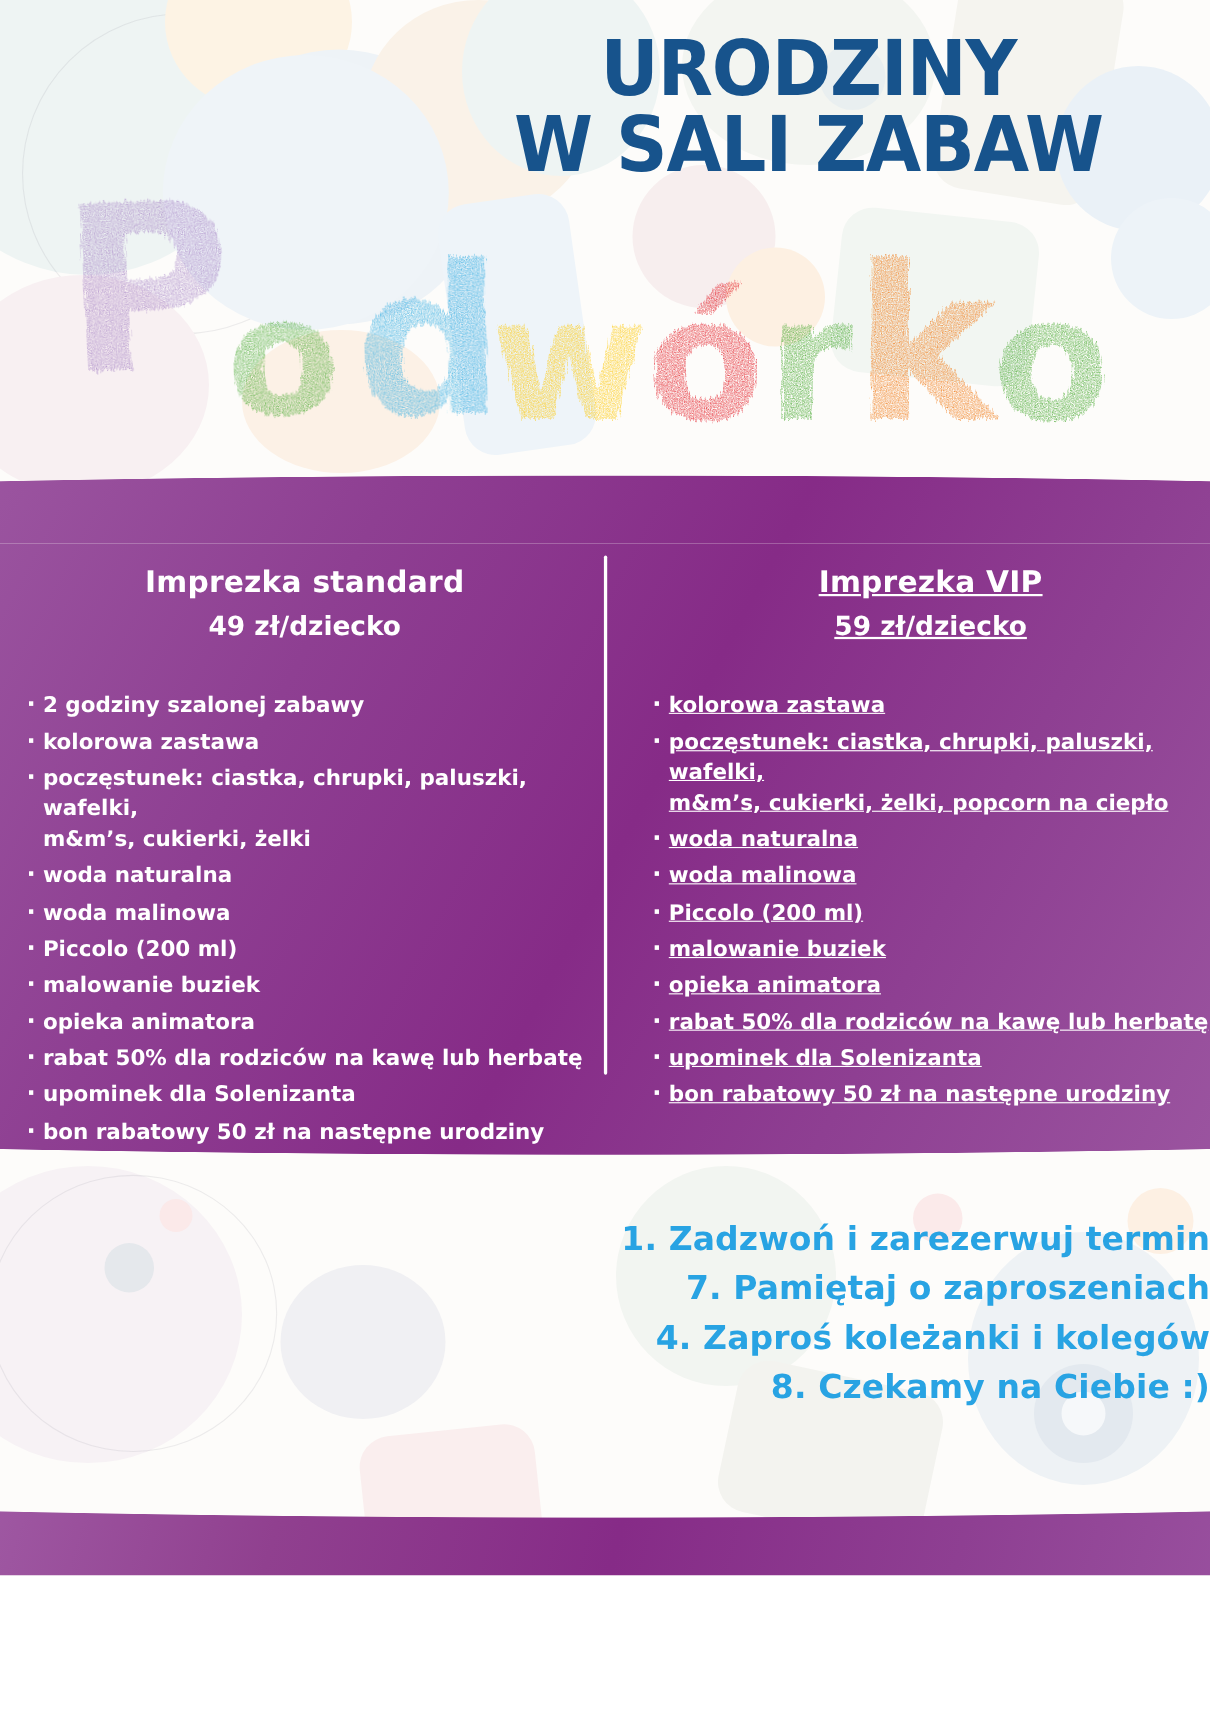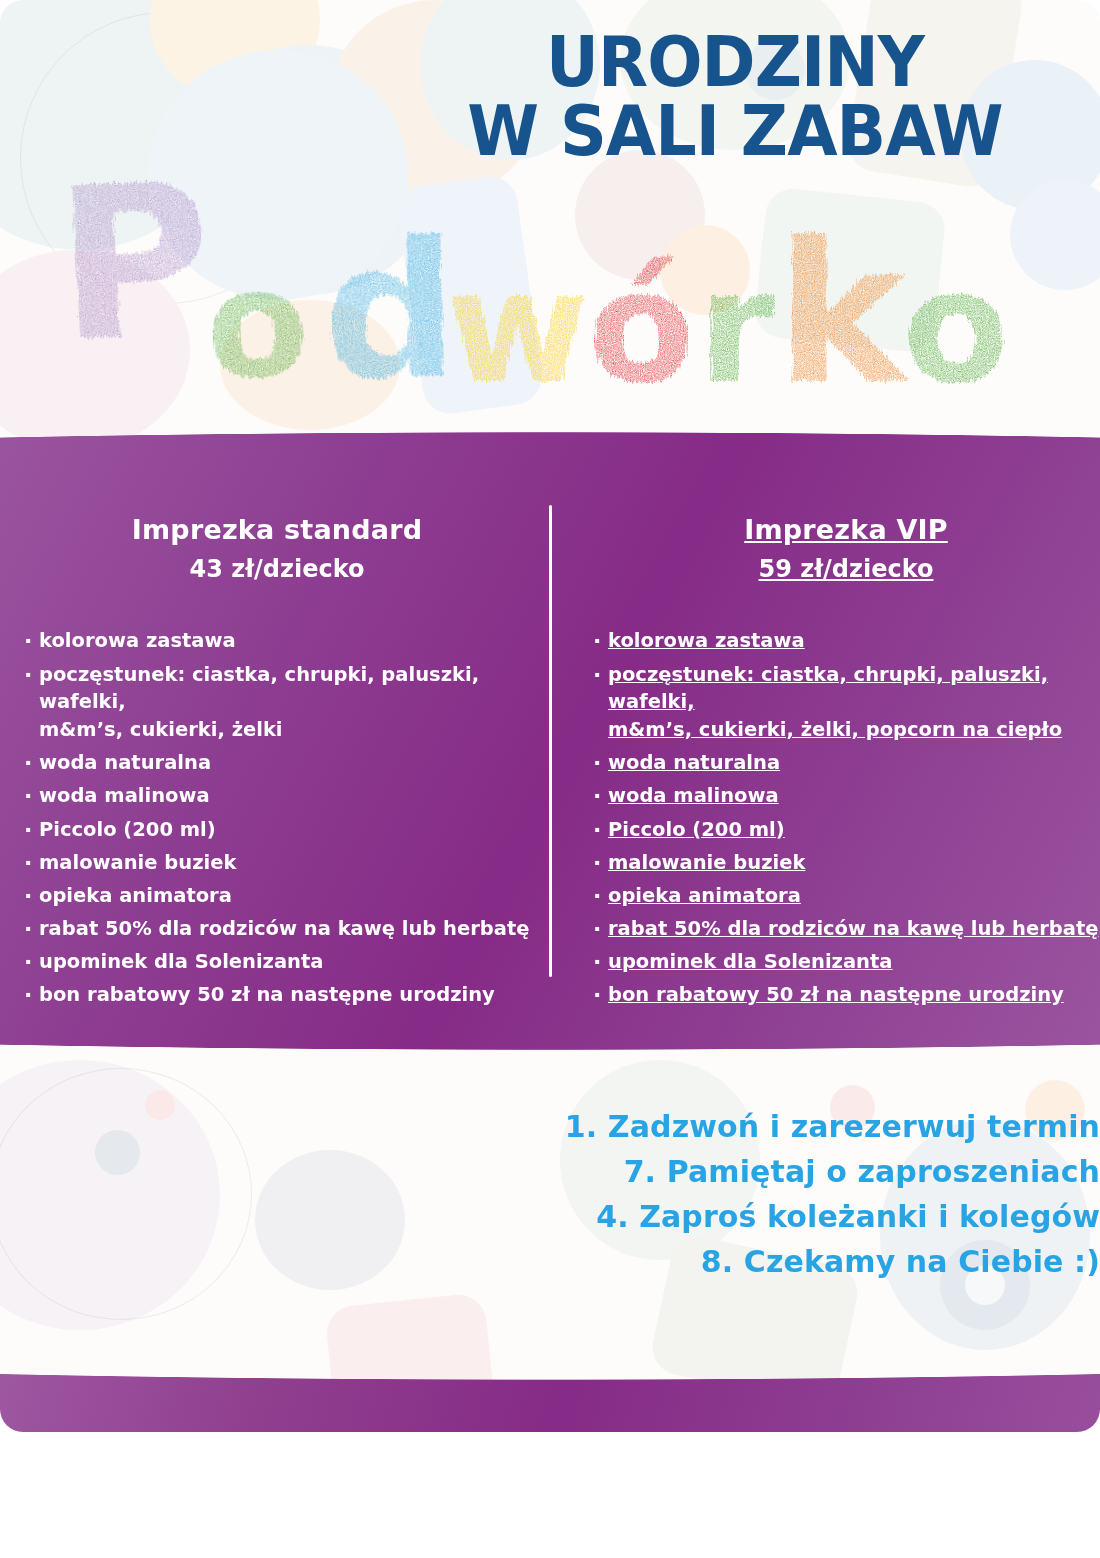--- a/index.html
+++ b/index.html
@@ -13,21 +13,20 @@
     background: #ffffff;
     overflow: hidden;
   }
 
   .poster {
     position: relative;
     width: 1100px;
     height: 1432px;
     overflow: hidden;
     background: #fdfcfa;
-    border-radius: 23px;
   }
 
   
   .bg-layer {
     position: absolute;
     inset: 0;
     overflow: hidden;
   }
   .blob {
     position: absolute;
@@ -326,22 +325,23 @@
     </svg>
   </div>
 
   <div class="panel">
     <div class="panel-shape"></div>
     <div class="panel-content">
       <div class="divider"></div>
 
       <div class="col col-left">
         <div class="col-title">Imprezka standard</div>
-        <div class="col-price">43 zł/dziecko</div>
+        <div class="col-price">49 zł/dziecko</div>
         <ul class="col-list">
+          <li>2 godziny szalonej zabawy</li>
           <li>kolorowa zastawa</li>
           <li>poczęstunek: ciastka, chrupki, paluszki, wafelki,
  m&amp;m’s, cukierki, żelki</li>
           <li>woda naturalna</li>
           <li>woda malinowa</li>
           <li>Piccolo (200 ml)</li>
           <li>malowanie buziek</li>
           <li>opieka animatora</li>
           <li>rabat 50% dla rodziców na kawę lub herbatę</li>
           <li>upominek dla Solenizanta</li>

